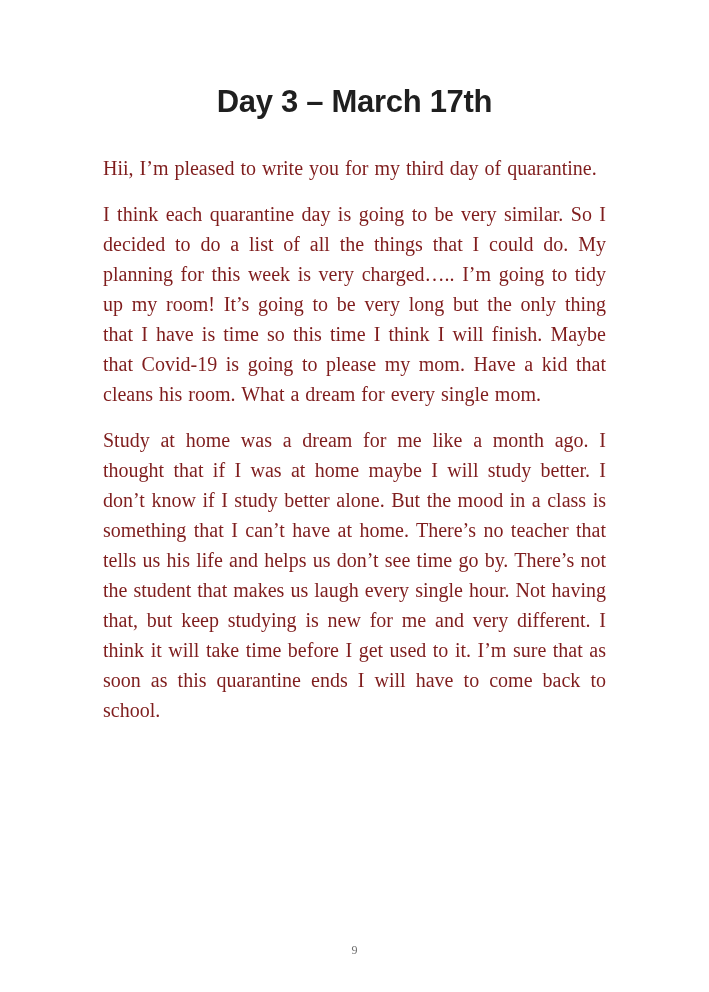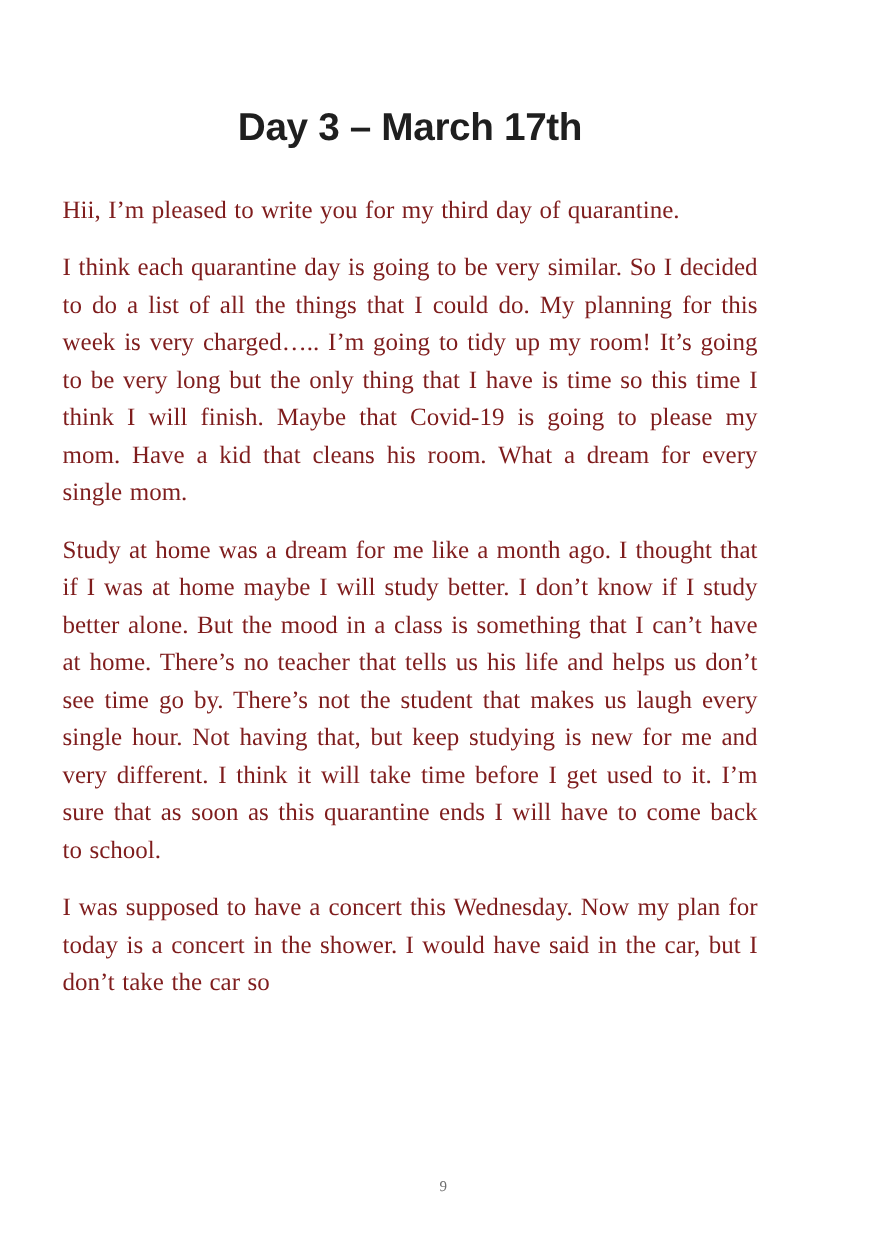--- a/index.html
+++ b/index.html
@@ -7,21 +7,21 @@
   html, body {
     background: #ffffff;
   }
 
   .page {
     position: relative;
     width: 709px;
     height: 992px;
     margin: 0 auto;
     background: #ffffff;
-    padding: 84px 103px 0 50px;
+    padding: 84px 103px 0 103px;
     overflow: hidden;
     font-family: "Liberation Serif", serif;
   }
 
   .doc-title {
     font-family: "Liberation Sans", sans-serif;
     font-weight: 700;
     font-size: 31px;
     line-height: 36px;
     letter-spacing: -0.3px;
@@ -59,20 +59,19 @@
 <body>
 
 <div class="page">
 
   <h1 class="doc-title">Day 3 – March 17th</h1>
 
   <div class="body-text">
     <p>Hii, I’m pleased to write you for my third day of quarantine.</p>
     <p>I think each quarantine day is going to be very similar. So I decided to do a list of all the things that I could do. My planning for this week is very charged….. I’m going to tidy up my room! It’s going to be very long but the only thing that I have is time so this time I think I will finish. Maybe that Covid-19 is going to please my mom. Have a kid that cleans his room. What a dream for every single mom.</p>
     <p>Study at home was a dream for me like a month ago. I thought that if I was at home maybe I will study better. I don’t know if I study better alone. But the mood in a class is something that I can’t have at home. There’s no teacher that tells us his life and helps us don’t see time go by. There’s not the student that makes us laugh every single hour. Not having that, but keep studying is new for me and very different. I think it will take time before I get used to it. I’m sure that as soon as this quarantine ends I will have to come back to school.</p>
-    <p>I was supposed to have a concert this Wednesday. Now my plan for today is a concert in the shower. I would have said in the car, but I don’t take the car so</p>
   </div>
 
   <div class="page-footer">
     <span class="page-number">9</span>
   </div>
 
 </div>
 
 </body></html>

